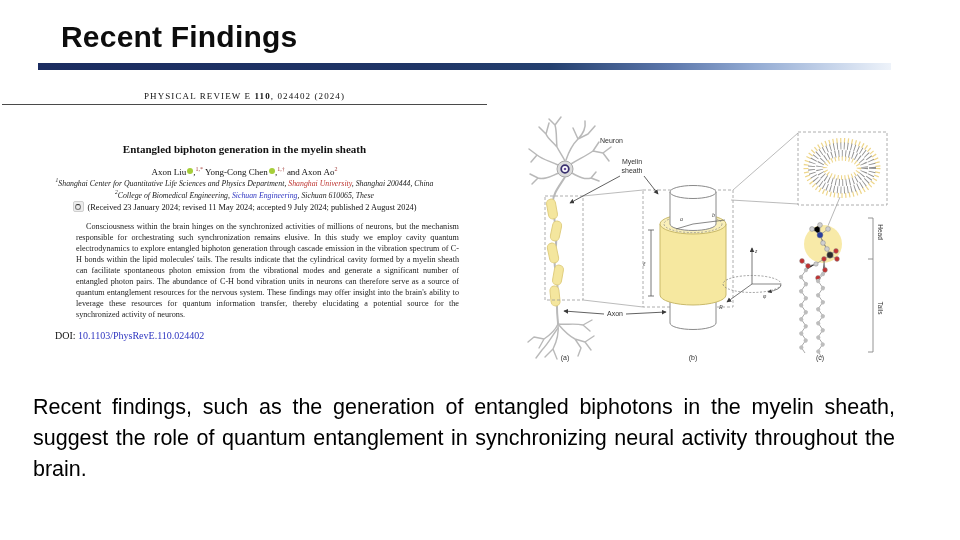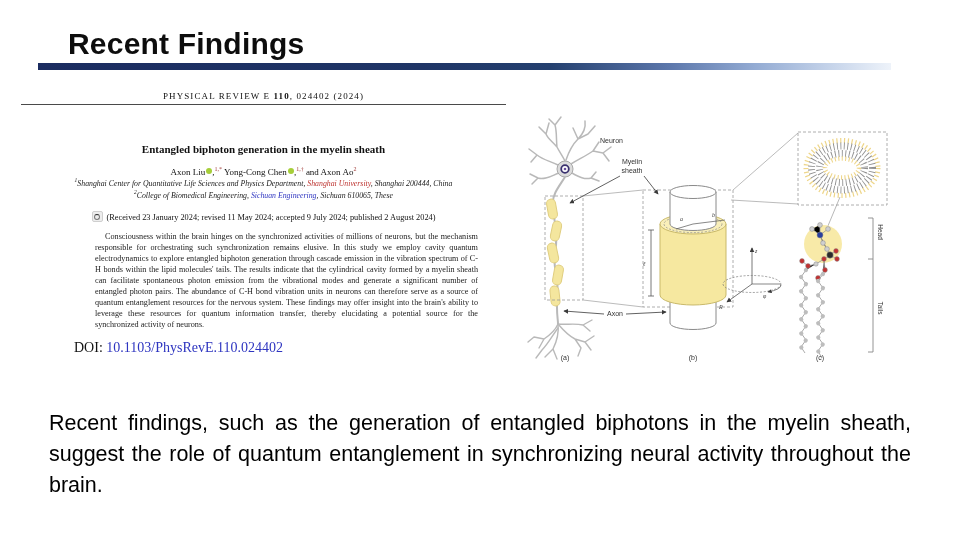--- a/index.html
+++ b/index.html
@@ -1,57 +1,57 @@
 <!DOCTYPE html>
 <html><head>
 <meta charset="utf-8">
 <style>
   html,body{margin:0;padding:0;background:#ffffff;}
   .slide{position:relative;width:960px;height:540px;background:#ffffff;overflow:hidden;
          font-family:"Liberation Sans",sans-serif;}
 
   
-  .slide-title{position:absolute;left:55px;top:14px;margin:13px;font-size:30px;font-weight:700;
+  .slide-title{position:absolute;left:55px;top:14px;margin:6px;font-size:30px;font-weight:700;
                color:#0d0d0d;letter-spacing:0.2px;}
   .title-bar{position:absolute;left:38px;top:63px;width:853px;height:7px;
              background:linear-gradient(90deg,#1b2c60 0%,#1f3566 45%,#24406f 60%,
                         #5c77ab 74%,#93abd3 84%,#c6d4ea 93%,#eef3fa 100%);}
 
   
-  .paper{position:absolute;left:21px;top:85px;width:485px;color:#1c1c1c;
+  .paper{position:absolute;left:2px;top:85px;width:485px;color:#1c1c1c;
          font-family:"Liberation Serif",serif;}
   .journal-line{text-align:center;font-size:9px;letter-spacing:1.1px;padding-top:6px;color:#111;}
   .journal-rule{border:none;border-top:1px solid #4a4a4a;margin:3px 0 0 0;}
   .paper-title{margin:38px 10px 11px 10px;text-align:center;font-size:11px;font-weight:700;color:#111;}
   .authors{margin-top:8px;text-align:center;font-size:9px;color:#111;}
   .authors sup{font-size:6px;color:#a03a36;}
   .orcid{display:inline-block;width:6px;height:6px;border-radius:50%;background:#a6ce39;
          vertical-align:1px;margin-left:1px;}
   .affil{text-align:center;font-style:italic;font-size:7.8px;line-height:1.3;color:#222;}
   .affil sup{font-size:5.5px;}
   .link-red{color:#bd3430;text-decoration:none;}
   .link-blue{color:#2e35c0;text-decoration:none;}
-  .received{margin-top:11px;text-align:center;font-size:8.3px;color:#111;}
+  .received{margin-top:1px;text-align:center;font-size:8.3px;color:#111;}
   .cfu-icon{display:inline-block;width:9px;height:9px;background:#ededed;border:1px solid #cfcfcf;
             border-radius:2px;vertical-align:-2px;margin-right:4px;position:relative;}
   .cfu-icon::after{content:"";position:absolute;left:1.5px;top:1.5px;width:4px;height:4px;
             border-radius:50%;border:1.2px solid #777;border-top-color:#2b2b2b;}
   .abstract{margin:10px 28px 0 74px;font-size:8.2px;line-height:1.33;text-align:justify;
             text-indent:10px;color:#1c1c1c;}
-  .doi-line{margin:9px 0 15px 53px;font-size:14px;color:#111;}
+  .doi-line{margin:9px 0 15px 53px;font-size:10px;color:#111;}
 
   
   .figure-wrap{position:absolute;left:520px;top:112px;width:420px;height:255px;}
   .figure-wrap svg{width:100%;height:100%;display:block;}
   text{font-family:"Liberation Sans",sans-serif;fill:#333;}
   .fig-label{font-size:7px;}
   .fig-ital{font-family:"Liberation Serif",serif;font-style:italic;font-size:6px;fill:#444;}
 
   
-  .body-text{position:absolute;left:33px;top:392px;width:862px;margin:16px;font-size:21.5px;
+  .body-text{position:absolute;left:33px;top:392px;width:862px;margin:0;font-size:21.5px;
              line-height:1.44;color:#000;text-align:justify;}
 </style>
 </head>
 <body>
 
 <div class="slide">
 
   <h1 class="slide-title">Recent Findings</h1>
   <div class="title-bar"></div>
 

